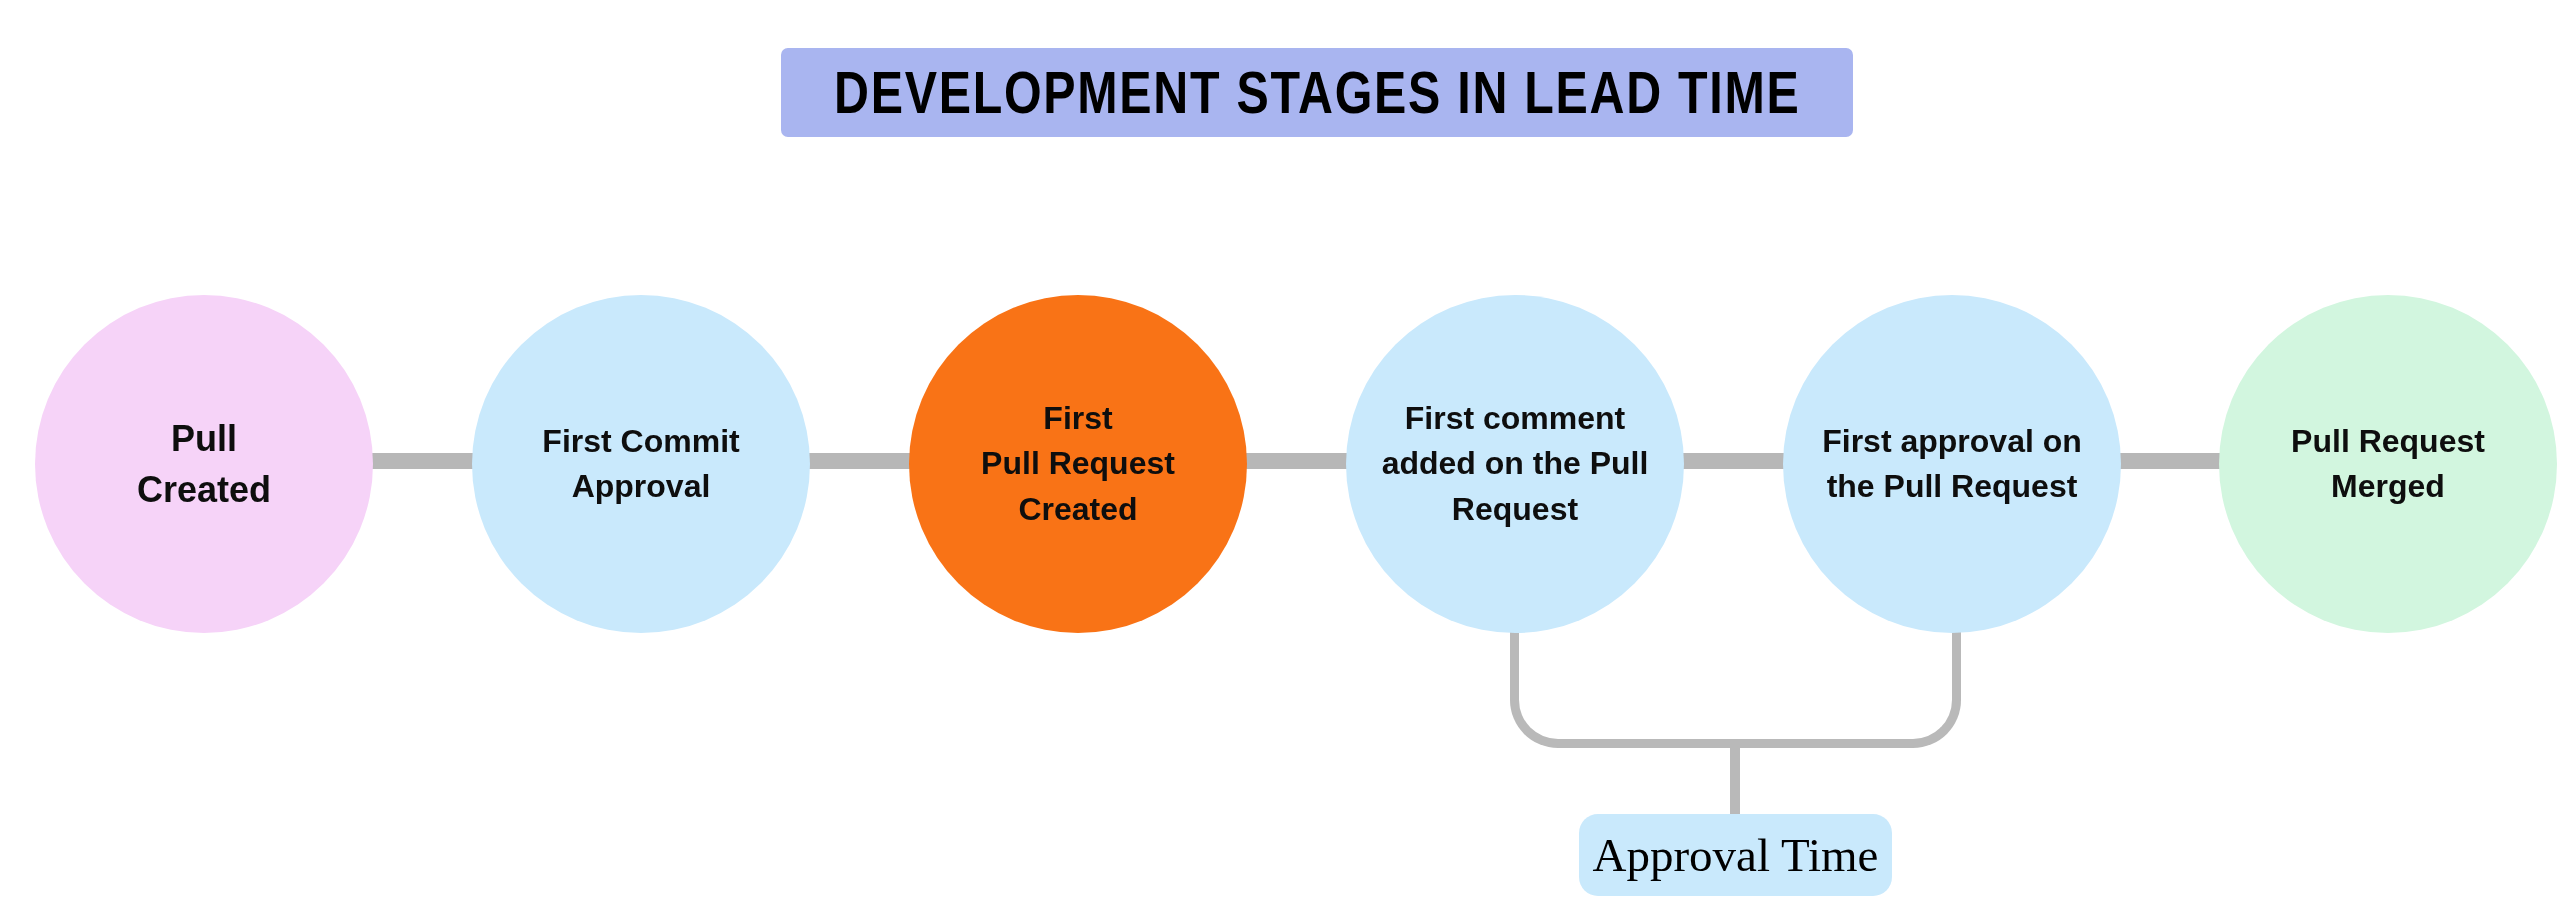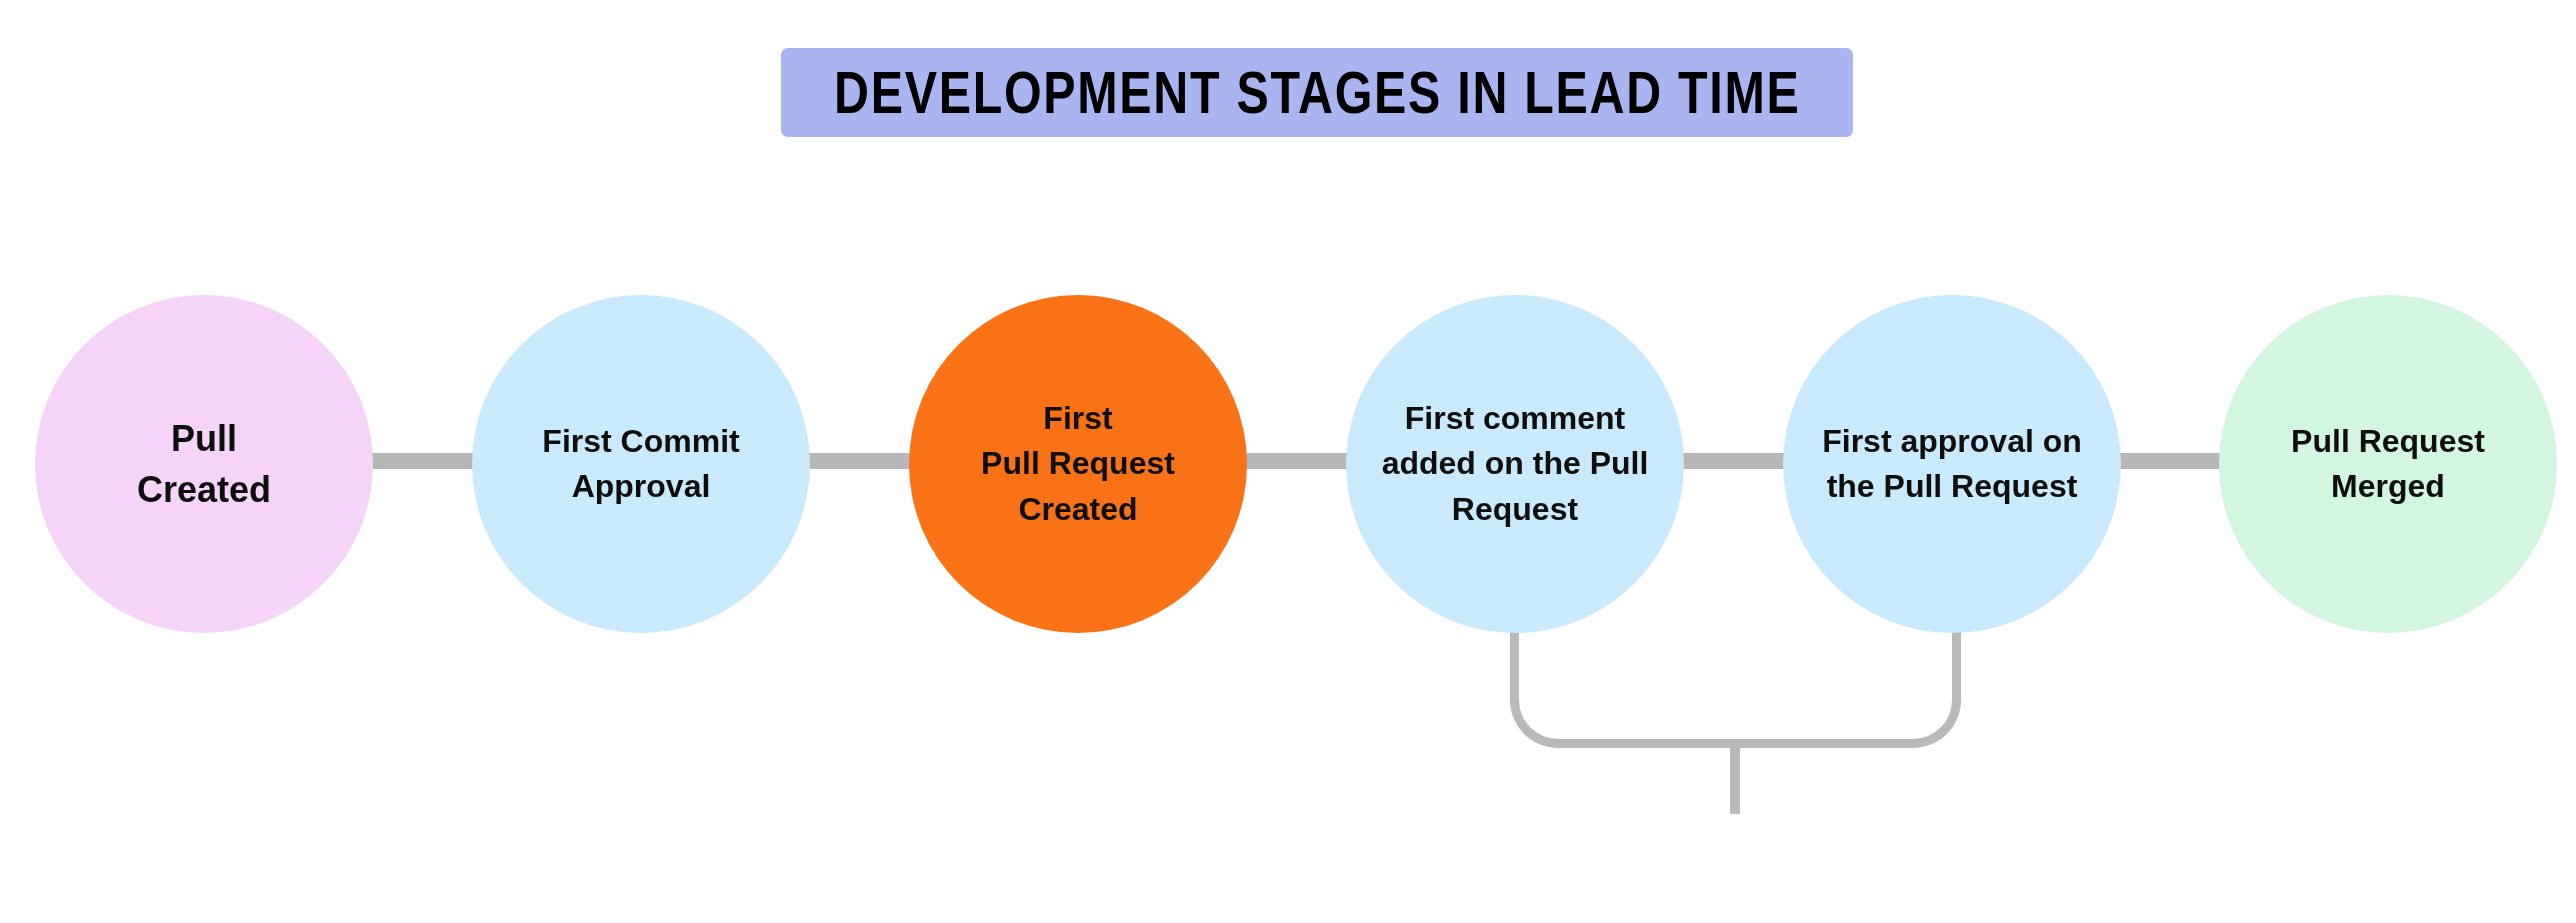--- a/index.html
+++ b/index.html
@@ -143,15 +143,18 @@
   <div class="stage-circle s3" style="background-color: rgb(201, 233, 252);">
     <span class="stage-label">First comment
 added on the Pull
 Request</span>
   </div>
   <div class="stage-circle s5" style="background-color: rgb(210, 246, 223);">
     <span class="stage-label">Pull Request
 Merged</span>
   </div>
 
+  <div class="annotation-box" style="background-color: rgb(201, 233, 252);">
+    <span class="annotation-label" style="color: rgb(0, 0, 0);">Approval Time</span>
+  </div>
 
 </div>
 
 
 </body></html>

